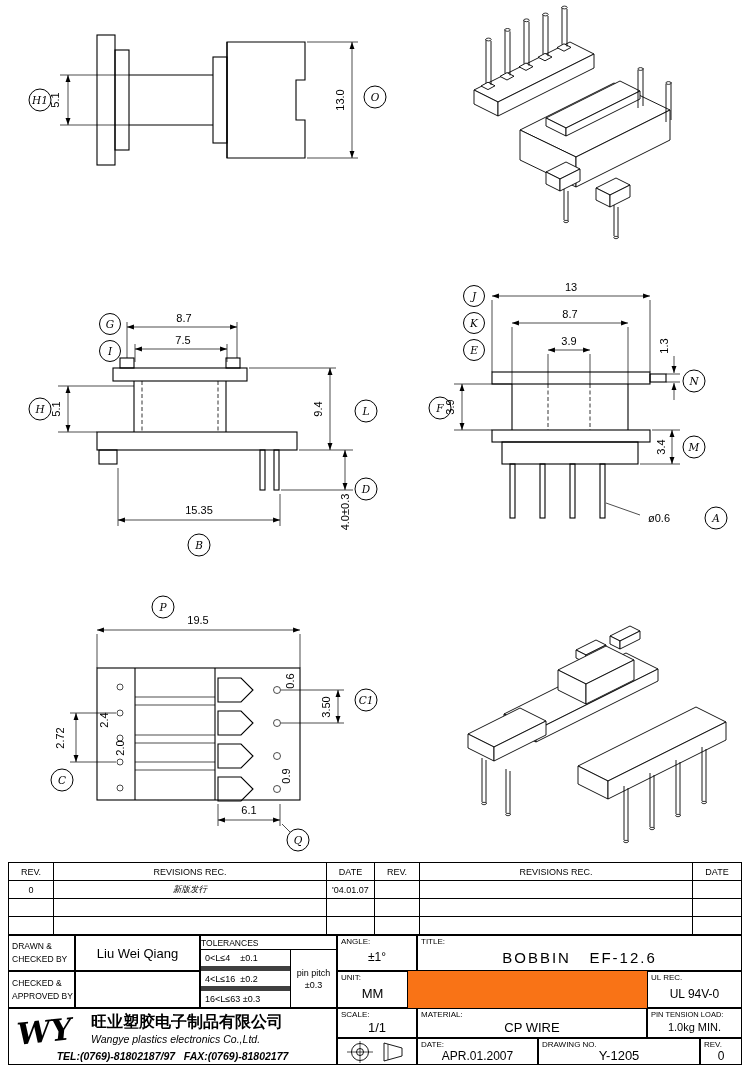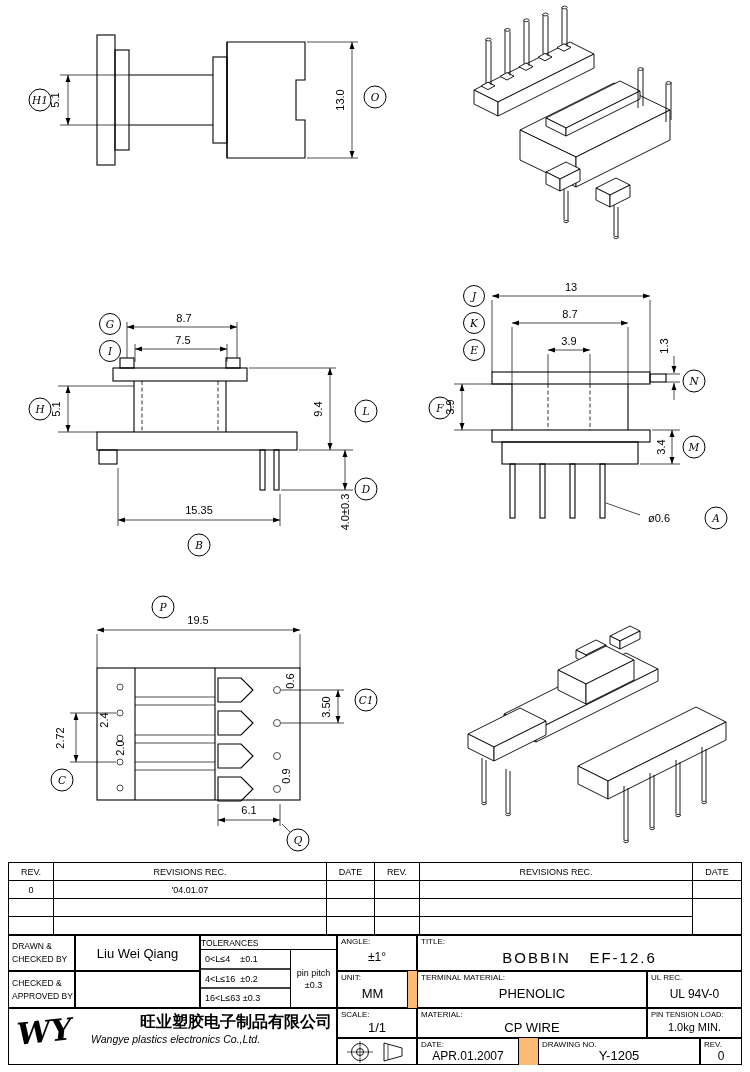--- a/index.html
+++ b/index.html
@@ -22,39 +22,39 @@
   .revtable{position:absolute;left:8px;top:862px;width:734px;height:73px;border:1px solid #000;
             display:grid;grid-template-columns:45px 1fr 48px 45px 1fr 48px;
             grid-template-rows:18px 18px 18px 1fr;background:#fff}
   .rc{border-right:1px solid #000;border-bottom:1px solid #000;font-size:9px;
       display:flex;align-items:center;justify-content:center;overflow:hidden}
   .rc:nth-child(6n){border-right:none}
   .rc:nth-last-child(-n+6){border-bottom:none}
   .cnrev{font-style:italic;font-size:8.5px}
 
   
-  .tblock{position:absolute;left:8px;top:935px;width:734px;height:130px;background:#fdba74}
+  .tblock{position:absolute;left:8px;top:935px;width:734px;height:130px;background:#f97316}
   .cell{position:absolute;border:1px solid #000;background:#fff}
   .lab{position:absolute;top:1px;left:3px;font-size:8px;white-space:nowrap}
   .lab2{position:absolute;left:3px;top:50%;transform:translateY(-50%);font-size:8.5px;line-height:1.55}
   .cval{position:absolute;left:0;right:0;top:0;bottom:0;display:flex;align-items:center;justify-content:center;text-align:left}
   .pt{padding-top:8px}.f11{font-size:11px}.f12{font-size:12px}.f13{font-size:13px}
   .f15{font-size:15px;letter-spacing:2px}
   .pre{white-space:pre}
   .tol-head{position:absolute;top:0;left:0;right:0;height:14px;border-bottom:1px solid #000;
             font-size:8.5px;text-align:left;line-height:14px}
   .tol-left{position:absolute;left:0;top:14px;bottom:0;width:90px;border-right:1px solid #000;
             display:flex;flex-direction:column}
-  .tol-left div{flex:1;display:flex;align-items:center;padding-left:4px;font-size:9px;border-bottom:2px solid #404040}
+  .tol-left div{flex:1;display:flex;align-items:center;padding-left:4px;font-size:9px;border-bottom:5px solid #404040}
   .tol-left div:last-child{border-bottom:none}
   .tol-right{position:absolute;left:90px;top:14px;right:0;bottom:0;display:flex;flex-direction:column;
              align-items:center;justify-content:center;gap:2px;font-size:9px}
   .wy{position:absolute;left:8px;top:4px;width:72px;font-family:"DejaVu Serif",serif;
       font-style:italic;font-weight:700;font-size:30px;transform:rotate(-6deg)}
-  .co-cn{position:absolute;left:82px;top:3px;right:4px;text-align:right;font-weight:700;font-size:16px}
+  .co-cn{position:absolute;left:82px;top:3px;right:4px;text-align:left;font-weight:700;font-size:16px}
   .co-en{position:absolute;left:82px;top:24px;right:4px;text-align:left;font-style:italic;font-size:10.5px}
   .co-tel{position:absolute;left:0;right:0;bottom:2px;text-align:center;font-weight:700;font-style:italic;font-size:10.5px}
 </style>
 </head>
 <body>
 
 <div style="position:absolute;inset:0">
 
 <svg width="750" height="862" viewBox="0 0 750 862">
   <defs>
@@ -380,20 +380,21 @@
 
 <div class="revtable">
   <div class="rc">REV.</div>
   <div class="rc">REVISIONS  REC.</div>
   <div class="rc">DATE</div>
   <div class="rc">REV.</div>
   <div class="rc">REVISIONS  REC.</div>
   <div class="rc">DATE</div>
 
   <div class="rc">0</div>
+  <div class="rc cnrev">新版发行</div>
   <div class="rc">'04.01.07</div>
   <div class="rc"></div>
   <div class="rc"></div>
   <div class="rc"></div>
 
   <div class="rc"></div>
   <div class="rc"></div>
   <div class="rc"></div>
   <div class="rc"></div>
   <div class="rc"></div>
@@ -435,20 +436,21 @@
     <div class="tol-right">
       <div>pin pitch</div>
       <div>±0.3</div>
     </div>
   </div>
 
   <div class="cell" style="left:0;top:73px;width:329px;height:57px">
     <div class="wy">WY</div>
     <div class="co-cn">旺业塑胶电子制品有限公司</div>
     <div class="co-en">Wangye plastics electronics Co.,Ltd.</div>
+    <div class="co-tel pre">TEL:(0769)-81802187/97   FAX:(0769)-81802177</div>
   </div>
 
   <div class="cell" style="left:329px;top:0;width:80px;height:36px">
     <span class="lab">ANGLE:</span>
     <div class="cval f12 pt">±1°</div>
   </div>
   <div class="cell" style="left:329px;top:36px;width:71px;height:37px">
     <span class="lab">UNIT:</span>
     <div class="cval f13 pt">MM</div>
   </div>
@@ -464,37 +466,33 @@
       <line x1="22" y1="2" x2="22" y2="24" stroke="#000" stroke-width="0.7"></line>
       <path d="M46,4 L64,9 L64,17 L46,22 Z" fill="none" stroke="#000" stroke-width="0.9"></path>
       <line x1="50" y1="5" x2="50" y2="21" stroke="#000" stroke-width="0.7"></line>
     </svg>
   </div>
 
   <div class="cell" style="left:409px;top:0;width:325px;height:36px">
     <span class="lab">TITLE:</span>
     <div class="cval f15 pt pre">BOBBIN   EF-12.6</div>
   </div>
-  <div class="cell" style="left:409px;top:36px;width:230px;height:37px">
-    <span class="lab">TERMINAL MATERIAL:</span>
-    <div class="cval f13 pt">PHENOLIC</div>
-  </div>
   <div class="cell" style="left:639px;top:36px;width:95px;height:37px">
     <span class="lab">UL REC.</span>
     <div class="cval f12 pt">UL 94V-0</div>
   </div>
   <div class="cell" style="left:409px;top:73px;width:230px;height:30px">
     <span class="lab">MATERIAL:</span>
     <div class="cval f13 pt">CP WIRE</div>
   </div>
   <div class="cell" style="left:639px;top:73px;width:95px;height:30px">
     <span class="lab" style="font-size:7.5px">PIN TENSION LOAD:</span>
     <div class="cval f11 pt">1.0kg MIN.</div>
   </div>
-  <div class="cell" style="left:409px;top:103px;width:102px;height:27px">
+  <div class="cell" style="left:409px;top:103px;width:121px;height:27px">
     <span class="lab">DATE:</span>
     <div class="cval f12 pt">APR.01.2007</div>
   </div>
   <div class="cell" style="left:530px;top:103px;width:162px;height:27px">
     <span class="lab">DRAWING NO.</span>
     <div class="cval f13 pt">Y-1205</div>
   </div>
   <div class="cell" style="left:692px;top:103px;width:42px;height:27px">
     <span class="lab">REV.</span>
     <div class="cval f12 pt">0</div>

